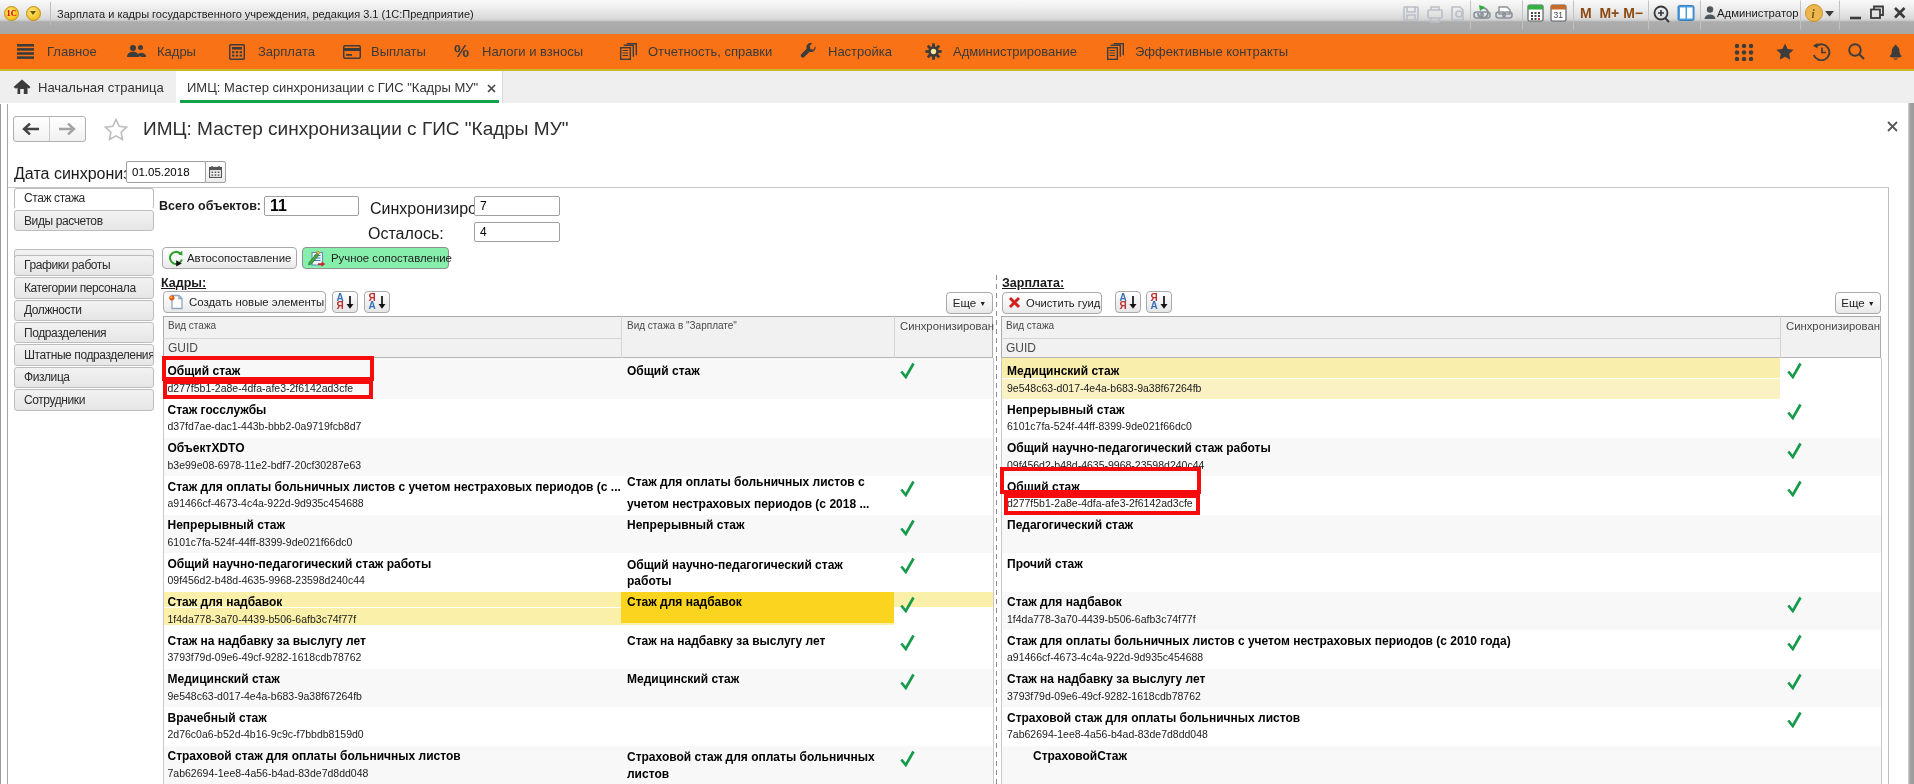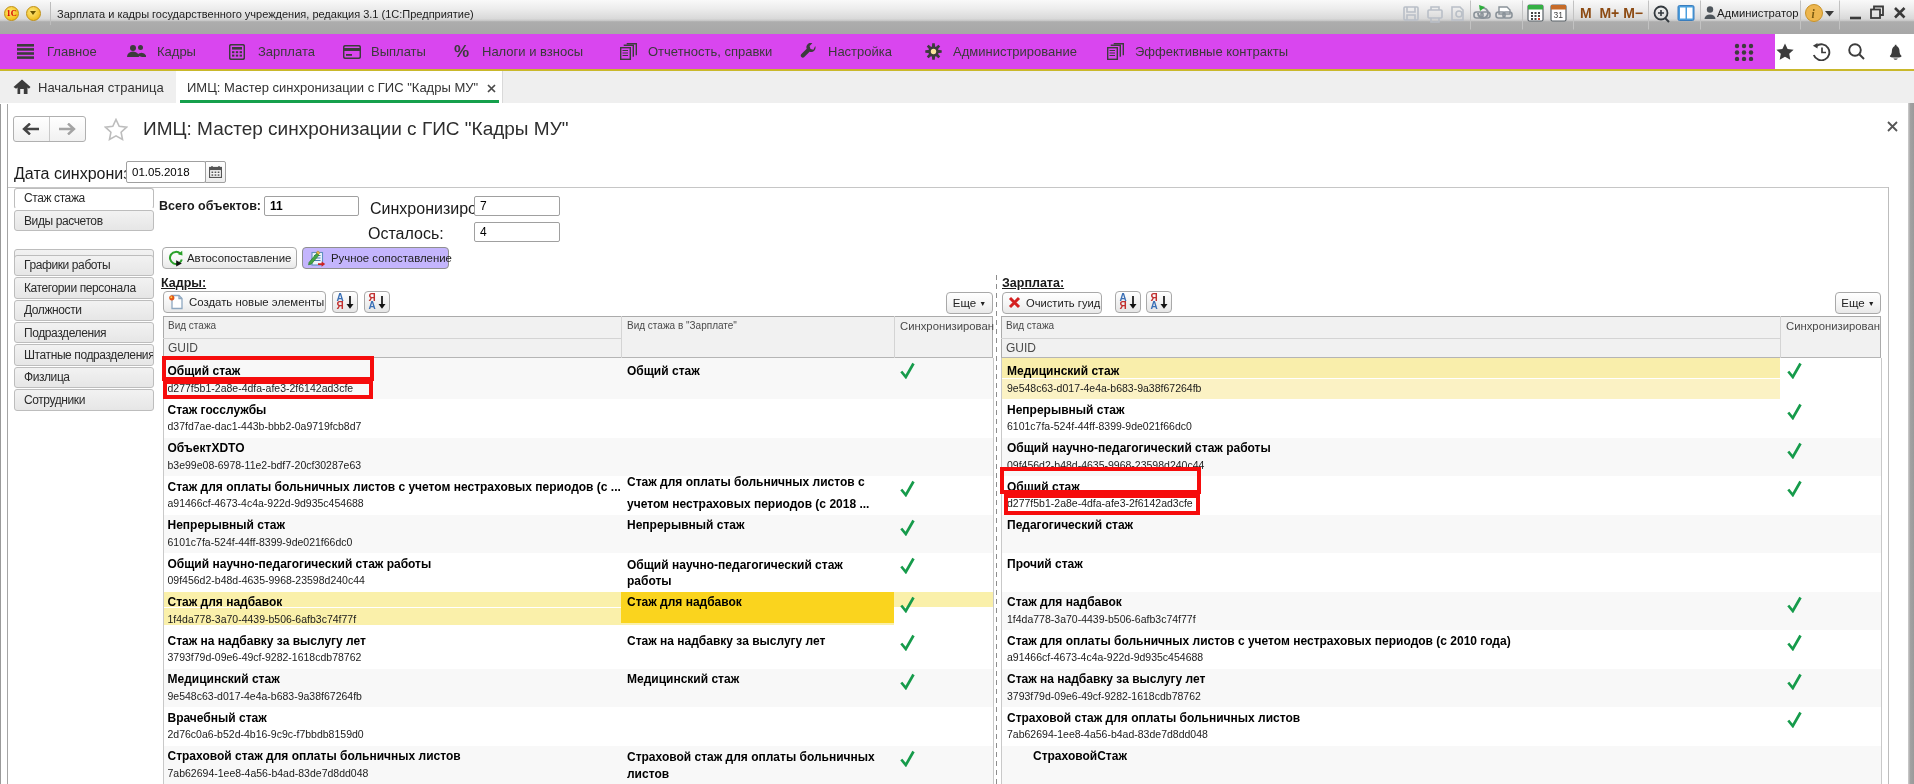--- a/index.html
+++ b/index.html
@@ -1,32 +1,32 @@
 <!DOCTYPE html>
 <html><head><meta charset="utf-8"><style>
 
 *{margin:0;padding:0;box-sizing:border-box}
 html,body{width:1914px;height:784px;overflow:hidden;background:#fff;
  font-family:"Liberation Sans",sans-serif;-webkit-font-smoothing:antialiased}
 .abs{position:absolute}
 #titlebar{position:absolute;left:0;top:0;width:1914px;height:34px;
  background:linear-gradient(#f9f9f9 0%,#ededed 25%,#d9d9d9 55%,#c6c6c6 61%,#adadad 64%,#a7a7a7 100%)}
 #titlebar .ttext{position:absolute;left:57px;top:8px;font-size:11px;color:#1d1d1d}
-#menubar{position:absolute;left:0;top:34px;width:1775px;height:35px;background:#d946ef}
+#menubar{position:absolute;left:0;top:34px;width:1914px;height:35px;background:#f97316}
 #menubar:after{content:"";position:absolute;left:0;top:35px;width:1914px;height:2px;background:#c9b82b}
 .mitem{position:absolute;top:0;height:35px;display:flex;align-items:center;font-size:13px;color:#3a3a3a;white-space:nowrap}
 #tabbar{position:absolute;left:0;top:71px;width:1914px;height:32px;background:#efefef}
 .tabtxt{position:absolute;top:9px;font-size:13px;color:#333;white-space:nowrap}
 #acttab{position:absolute;left:176px;top:71px;width:327px;height:32px;background:#fff;border-right:1px solid #d9d9d9}
 #greenline{position:absolute;left:180px;top:100px;width:319px;height:3px;background:#15a04c}
 #content{position:absolute;left:0;top:103px;width:1914px;height:681px;background:#fff}
 .btn{position:absolute;border:1px solid #a9a9a9;border-radius:4px;white-space:nowrap;
  background:linear-gradient(#ffffff,#f4f4f4 60%,#e8e8e8);display:flex;align-items:center;justify-content:center;
  font-size:11.4px;color:#222}
-.btn-pressed{background:#c4b5fd;border-color:#8f8f8f}
+.btn-pressed{background:#86efac;border-color:#8f8f8f}
 .inp{position:absolute;border:1px solid #a0a0a0;border-radius:2px;background:#fff;font-size:11.5px;color:#000;
  display:flex;align-items:center;padding-left:5px;white-space:nowrap}
 .lbl{position:absolute;font-size:16px;color:#1a1a1a;white-space:nowrap}
 .vtab{position:absolute;left:14px;width:140px;height:21.6px;background:linear-gradient(#f2f2f2,#e6e6e6);
  border:1px solid #bdbdbd;border-radius:3px;font-size:12px;letter-spacing:-0.4px;color:#2a2a2a;
  display:flex;align-items:center;padding-left:9px;white-space:nowrap;overflow:hidden}
 .vtab.active{background:#fff;border-bottom-color:#fff;z-index:3}
 .tname{position:absolute;font-weight:bold;font-size:12px;color:#000;white-space:nowrap}
 .tguid{position:absolute;font-size:10.5px;color:#1a1a1a;white-space:nowrap}
 .hsep{position:absolute;height:1px;background:#e2e2e2}
@@ -280,21 +280,21 @@
 <div class="vtab" style="top:106.9px">Виды расчетов</div>
 <div class="vtab" style="top:146px">Статьи финансирования</div>
 <div class="vtab" style="top:151.7px">Графики работы</div>
 <div class="vtab" style="top:174.1px">Категории персонала</div>
 <div class="vtab" style="top:196.5px">Должности</div>
 <div class="vtab" style="top:218.9px">Подразделения</div>
 <div class="vtab" style="top:241.3px">Штатные подразделения</div>
 <div class="vtab" style="top:263.7px">Физлица</div>
 <div class="vtab" style="top:286.1px">Сотрудники</div>
 <div class="lbl" style="left:159px;top:96px;font-weight:bold;font-size:12.5px">Всего объектов:</div>
-<div class="inp" style="left:264px;top:93px;width:95px;height:20px;font-weight:bold;font-size:12px">11</div>
+<div class="inp" style="left:264px;top:93px;width:95px;height:20px;font-weight:bold;font-size:16px">11</div>
 <div class="lbl" style="left:370px;top:97px">Синхронизировано:</div>
 <div class="inp" style="left:474px;top:93px;width:86px;height:20px;font-size:12px">7</div>
 <div class="lbl" style="left:368px;top:122px">Осталось:</div>
 <div class="inp" style="left:474px;top:119px;width:86px;height:20px;font-size:12px">4</div>
 <div class="btn" style="left:162px;top:144px;width:135px;height:22px;padding-left:24px;justify-content:flex-start">Автосопоставление</div>
 <svg class="abs" style="left:167px;top:147px" width="17" height="17" viewBox="0 0 17 17">
       <path d="M13.4 3.8 a6 6 0 1 0 1.4 5.6" stroke="#2aa02a" stroke-width="2" fill="none"></path>
       <path d="M15.2 0.8 l0.3 4.6 -4.5 -1.2 z" fill="#2aa02a"></path>
       <path d="M9.2 10.2 l5.6 3.2 -5.6 3.2 z" fill="#111"></path>
     </svg>

